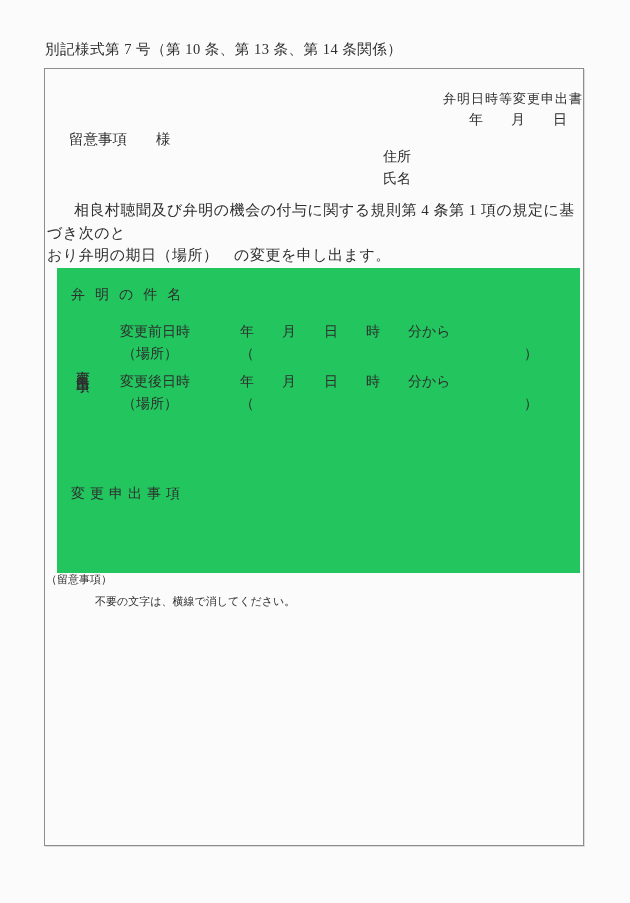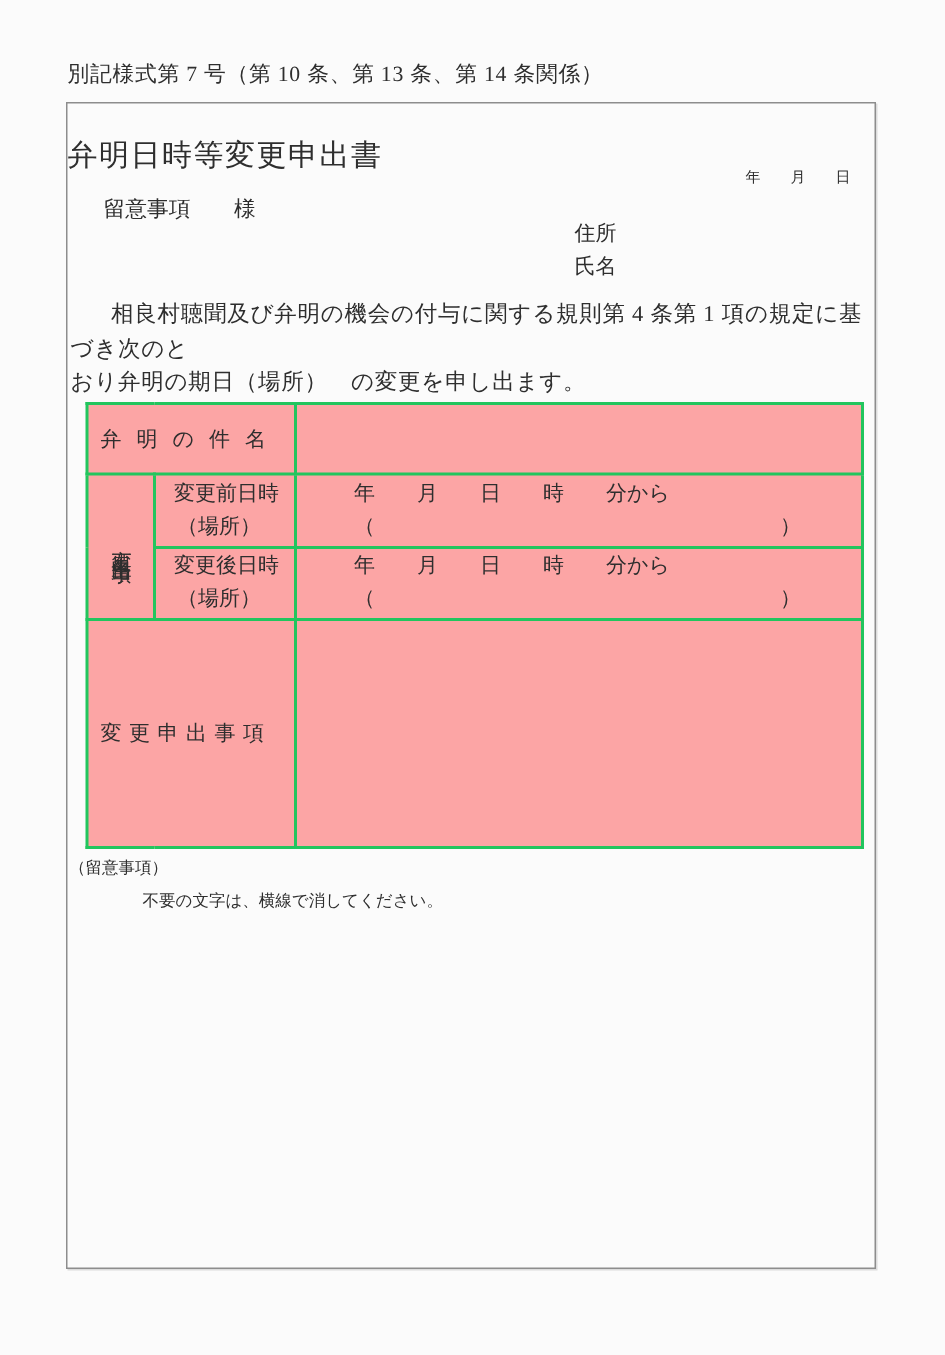--- a/index.html
+++ b/index.html
@@ -20,25 +20,25 @@
   .outer-box {
     position: absolute; left: 44px; top: 68px;
     width: 540px; height: 778px;
     border: 1px solid #8d8d8d;
     box-shadow: 1px 1px 0 #dcdcdc;
     background: #fbfbfb;
   }
 
   .doc-title {
     position: absolute; top: 21px; left: 0; right: 0;
-    text-align: left; font-size: 20px; letter-spacing: 1px;
+    text-align: right; font-size: 13px; letter-spacing: 1px;
   }
   .date-line {
     position: absolute; top: 42px; right: 16px;
-    font-size: 10px;
+    font-size: 14px;
   }
   .recipient {
     position: absolute; top: 61px; left: 24px;
     font-size: 14.5px;
   }
   .addr-block {
     position: absolute; top: 77px; left: 338px;
     font-size: 14px; line-height: 22px;
   }
   .body-par {
@@ -47,23 +47,23 @@
     letter-spacing: 0.5px;
   }
   .body-par .indent { text-indent: 27px; }
 
   table.form-table {
     position: absolute; top: 199px; left: 12px;
     border-collapse: collapse; table-layout: fixed;
     width: 517px; font-size: 14px;
   }
   table.form-table td {
-    border: 2px solid #22c55e;
+    border: 6px solid #22c55e;
     vertical-align: middle;
-    background: #fca5a5;
+    background: #22c55e;
   }
   col.c1 { width: 45px; } col.c2 { width: 94px; } col.c3 { width: 378px; }
   tr.r1 { height: 47px; } tr.r2 { height: 49px; } tr.r3 { height: 48px; } tr.r4 { height: 152px; }
 
   td.label-subject { letter-spacing: 10px; padding-left: 8px; }
   td.label-reason  { letter-spacing: 5px;  padding-left: 8px; }
   td.v-label {
     text-align: center;
   }
   td.v-label span {

